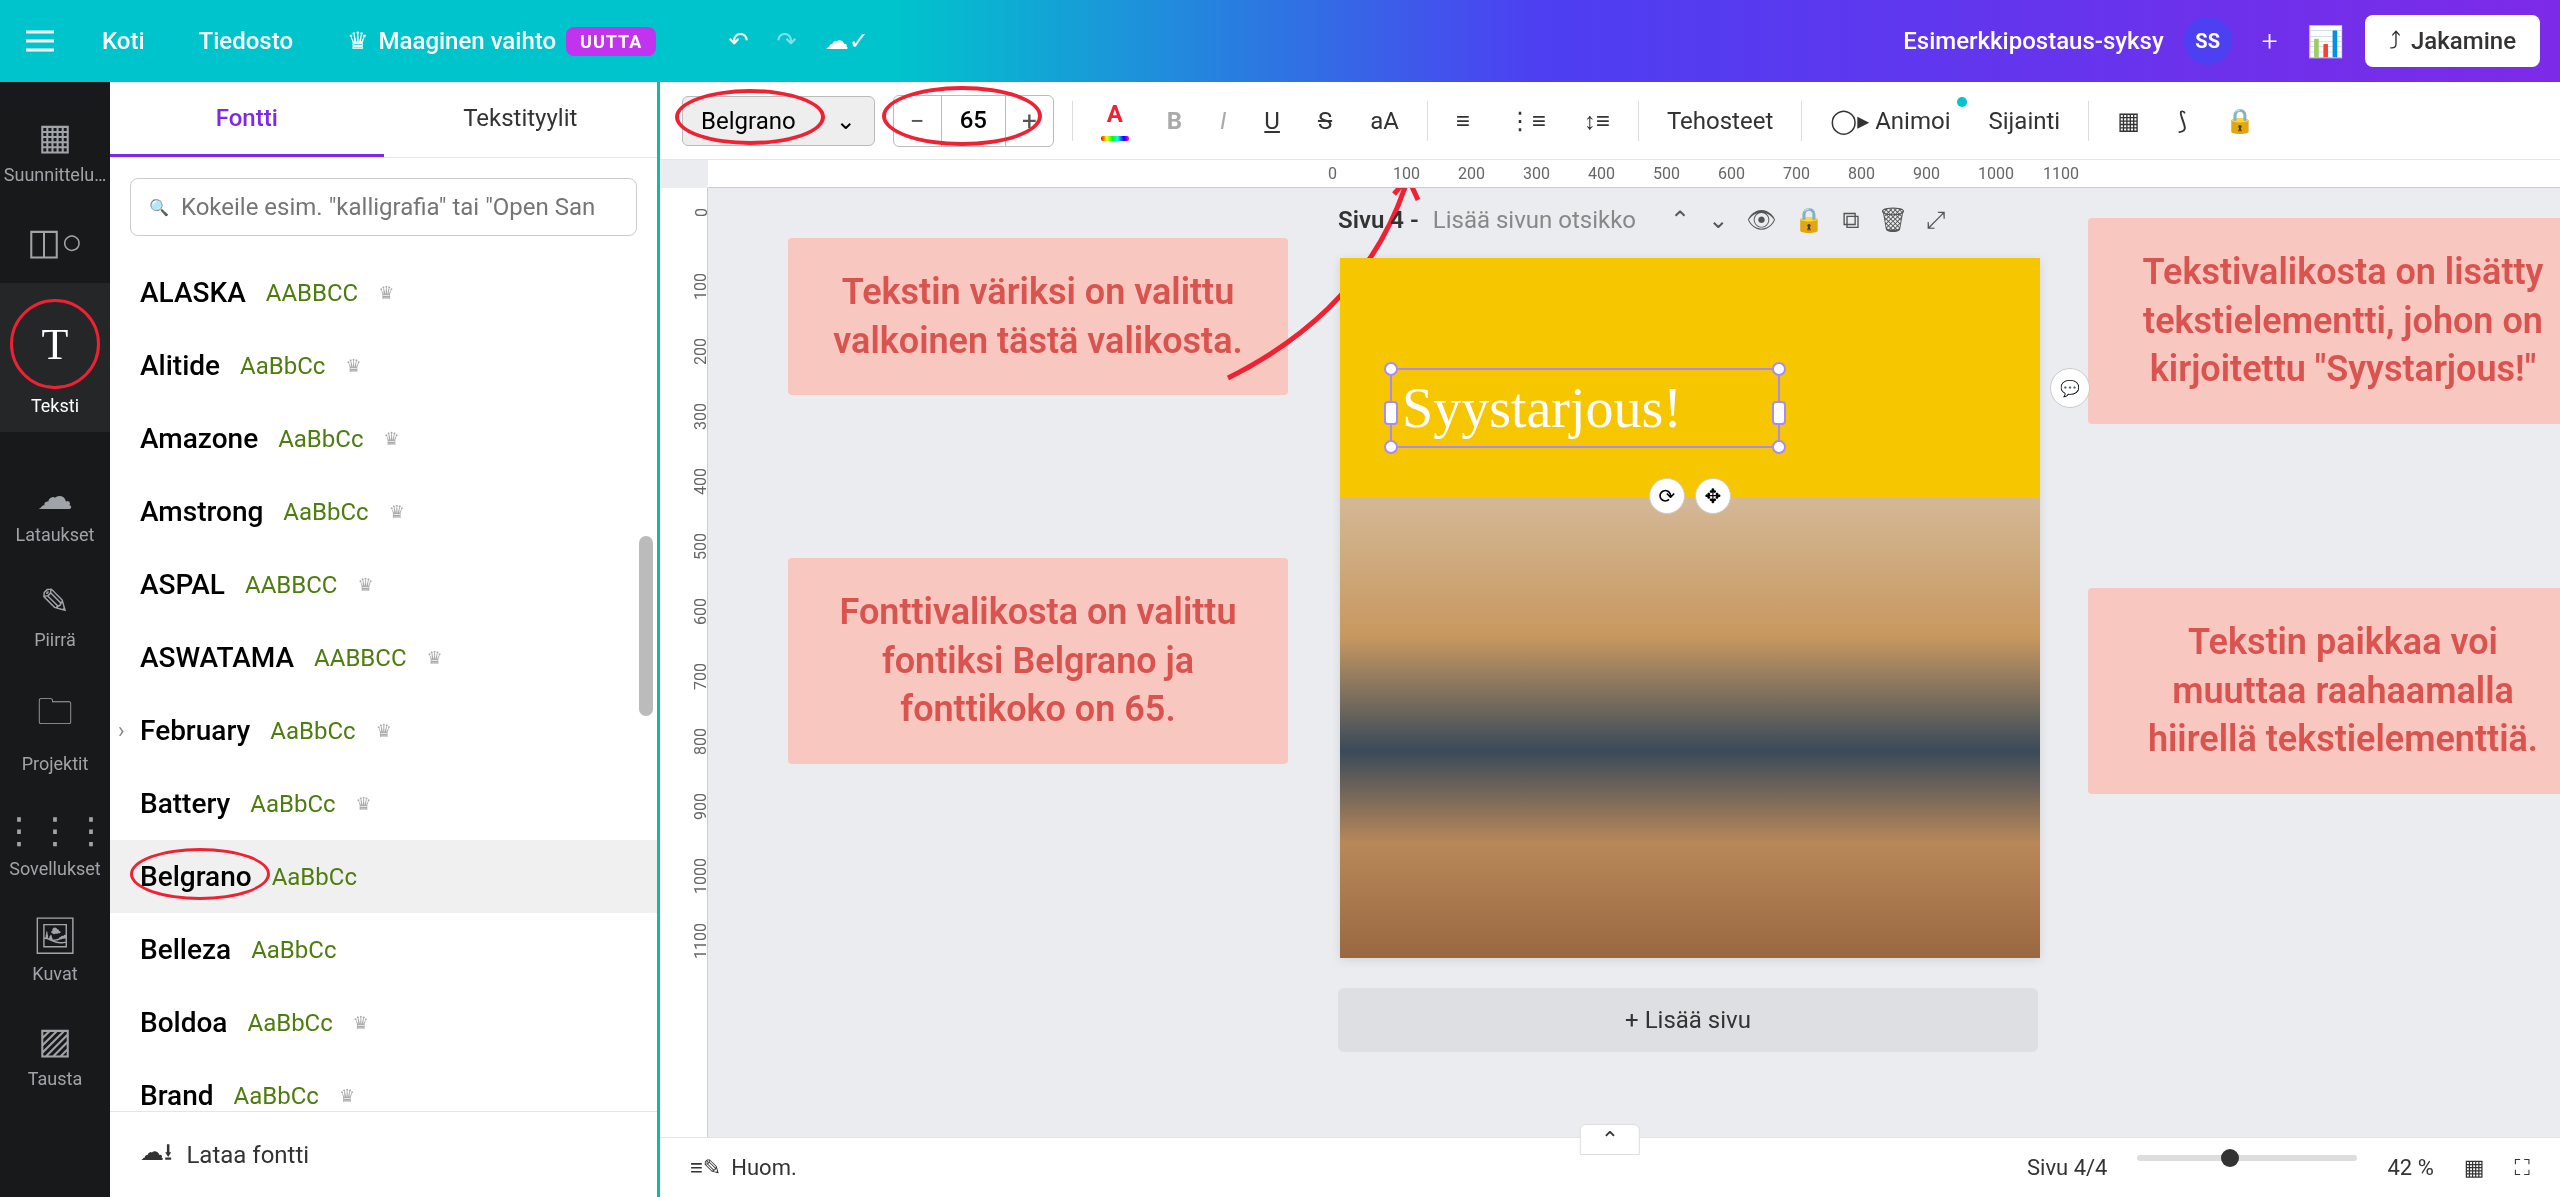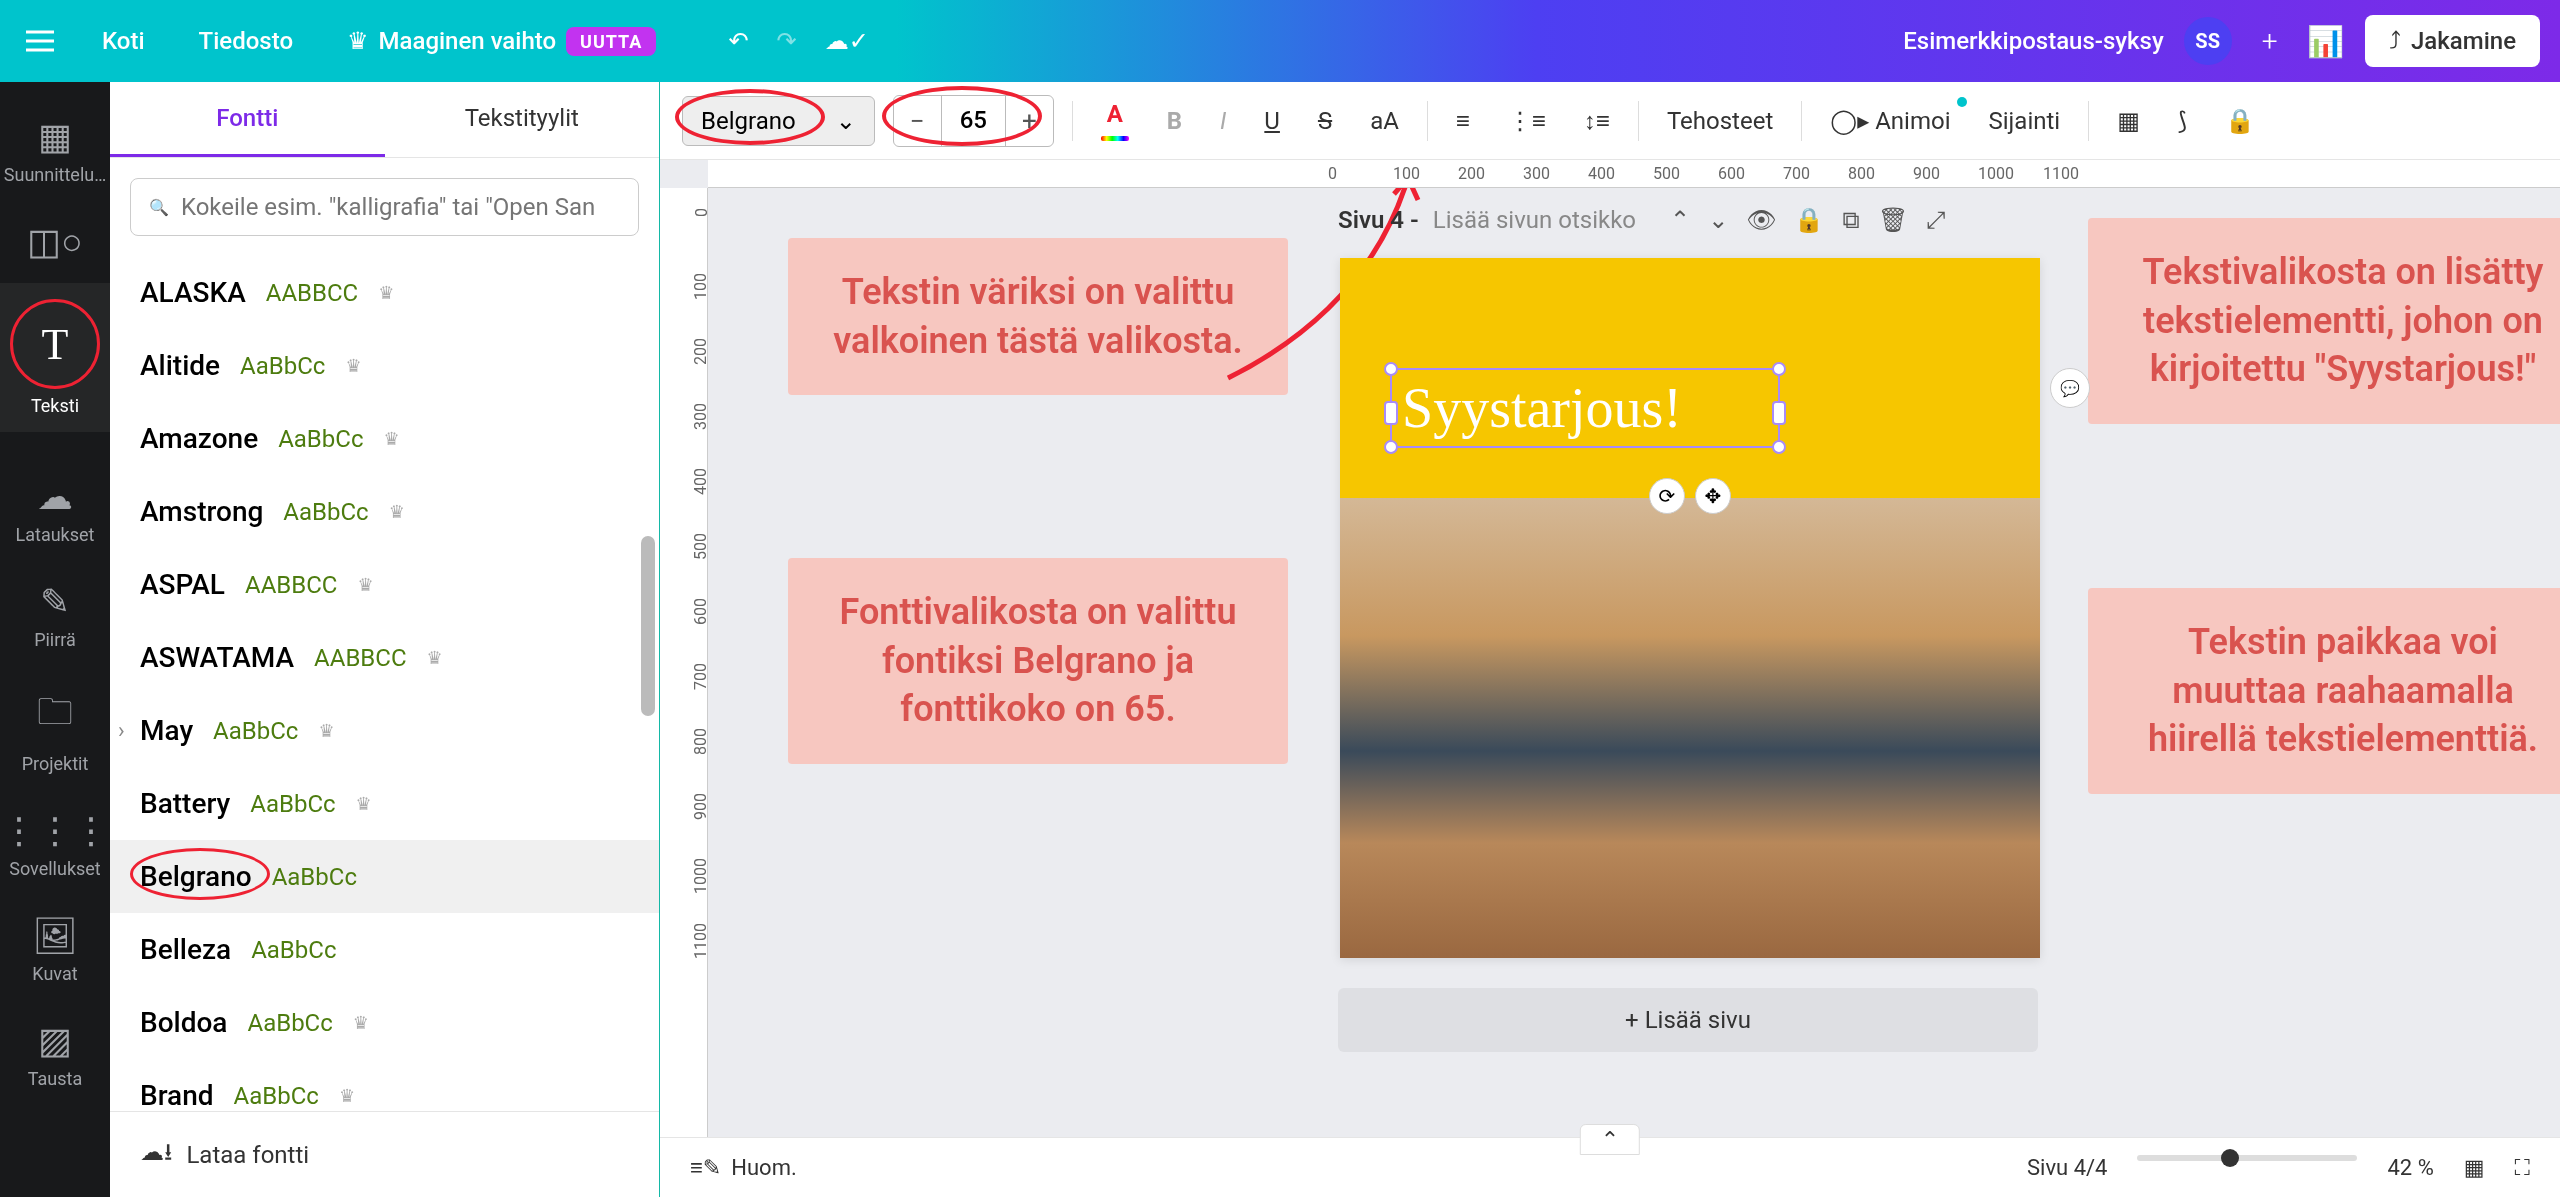--- a/index.html
+++ b/index.html
@@ -17,21 +17,21 @@
 .add-user { width: 36px; height: 48px; display:flex; align-items:center; justify-content:center; font-size:28px; font-weight:300; }
 .share-btn { background:#fff; color:#333; padding: 12px 24px; border-radius: 8px; display:flex; align-items:center; gap:10px; font-weight:500; font-size:24px; }
 
 .main { display: flex; height: calc(100% - 82px); }
 .rail { width: 110px; background: #18191b; display: flex; flex-direction: column; align-items: center; padding-top: 18px; gap: 4px; }
 .rail-item { width: 100%; padding: 16px 0; display: flex; flex-direction: column; align-items: center; gap: 6px; color: #a0a3a8; font-size: 18px; cursor: pointer; position: relative; }
 .rail-item.active { color: #fff; background:#252627; }
 .rail-item.active .rail-icon-wrap { border: 3px solid #e23; border-radius: 50%; width: 90px; height: 90px; display:flex; align-items:center; justify-content:center; }
 .rail-icon { font-size: 36px; }
 
-.panel { width: 550px; background: #fff; display: flex; flex-direction: column; border-right: 1px solid #14b8a6; }
+.panel { width: 550px; background: #fff; display: flex; flex-direction: column; border-right: 3px solid #14b8a6; }
 .panel-tabs { display: flex; border-bottom: 1px solid #e5e5e5; }
 .panel-tab { flex: 1; text-align: center; padding: 22px 0; font-size: 24px; cursor:pointer; color:#333; }
 .panel-tab.active { color: #7d2ae8; border-bottom: 3px solid #7d2ae8; font-weight:500; }
 .search-box { margin: 20px; border: 1px solid #ccc; border-radius: 8px; display:flex; align-items:center; padding: 14px 18px; gap: 12px; }
 .search-box input { border:none; outline:none; font-size: 24px; flex:1; color:#555; }
 .font-list { flex:1; overflow:hidden; position:relative; }
 .font-item { padding: 20px 30px; display:flex; align-items:center; gap: 20px; font-size: 28px; cursor:pointer; position:relative; }
 .font-item.selected { background:#f0f0f0; }
 .font-item .sample { color:#4d7c0f; font-size:24px; }
 .font-item .crown { color:#aaa; font-size:18px; }
@@ -204,21 +204,21 @@
           <span class="sample">AABBCC</span>
           <span class="crown">♛</span>
         </div>
         <div class="font-item">
           <span class="font-name">ASWATAMA</span>
           <span class="sample">AABBCC</span>
           <span class="crown">♛</span>
         </div>
         <div class="font-item">
           <span class="expand">›</span>
-          <span class="font-name">May</span>
+          <span class="font-name">February</span>
           <span class="sample">AaBbCc</span>
           <span class="crown">♛</span>
         </div>
         <div class="font-item">
           <span class="font-name">Battery</span>
           <span class="sample">AaBbCc</span>
           <span class="crown">♛</span>
         </div>
         <div class="font-item selected">
           <span class="font-name">Belgrano</span>

